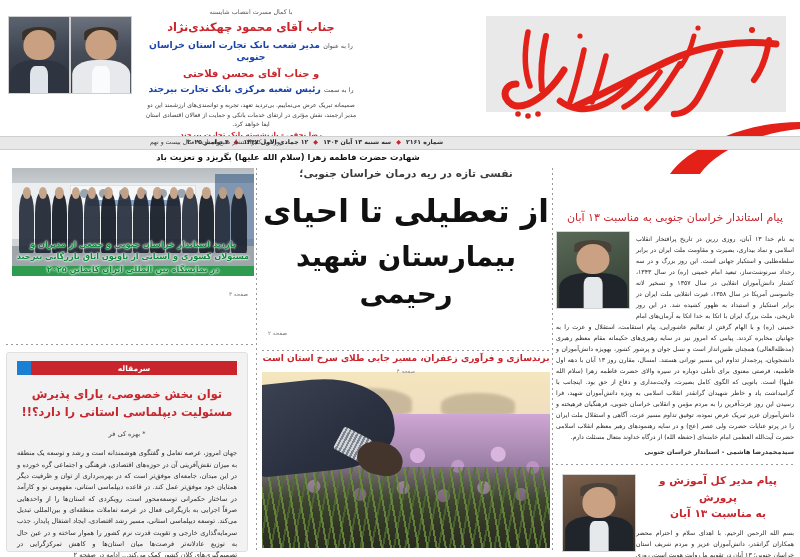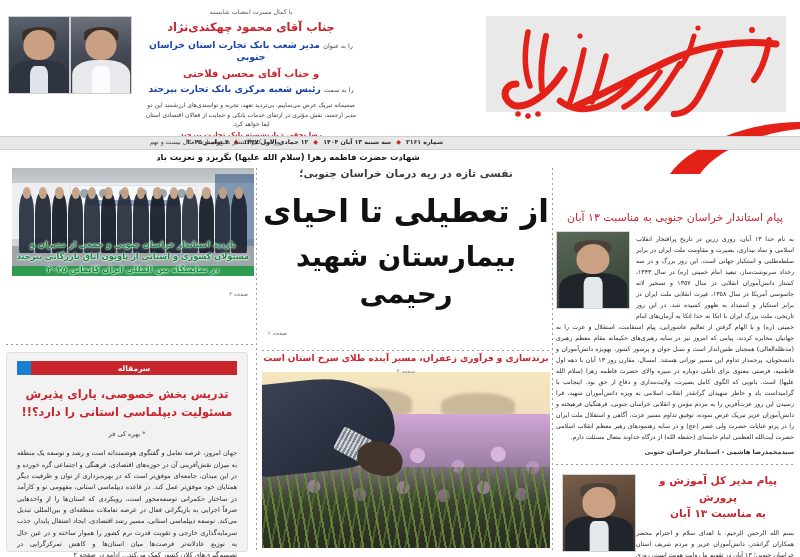--- a/index.html
+++ b/index.html
@@ -415,40 +415,40 @@
     </div>
     <div class="cap-page">صفحه ۳</div>
   </div>
 
   <div class="edit-card">
     <div class="edit-badge-row">
       <div class="edit-badge">سرمقاله</div>
       <div class="edit-badge-sq"></div>
     </div>
     <div class="edit-title">
-      <span>تدریس بخش خصوصی، یارای پذیرش</span><br>
+      <span>توان بخش خصوصی، یارای پذیرش</span><br>
       <span>مسئولیت دیپلماسی استانی را دارد؟!!</span>
     </div>
     <div class="edit-author">* بهره کی فر</div>
     <div class="edit-body">
       <span>جهان امروز، عرصه تعامل و گفتگوی هوشمندانه است و رشد و توسعه یک منطقه به میزان نقش‌آفرینی آن در حوزه‌های اقتصادی، فرهنگی و اجتماعی گره خورده و در این میدان، جامعه‌ای موفق‌تر است که در بهره‌برداری از توان و ظرفیت دیگر همتایان خود موفق‌تر عمل کند. در قاعده دیپلماسی استانی، مفهومی نو و کارآمد در ساختار حکمرانی توسعه‌محور است، رویکردی که استان‌ها را از واحدهایی صرفاً اجرایی به بازیگرانی فعال در عرصه تعاملات منطقه‌ای و بین‌المللی تبدیل می‌کند. توسعه دیپلماسی استانی، مسیر رشد اقتصادی، ایجاد اشتغال پایدار، جذب سرمایه‌گذاری خارجی و تقویت قدرت نرم کشور را هموار ساخته و در عین حال به توزیع عادلانه‌تر فرصت‌ها میان استان‌ها و کاهش تمرکزگرایی در تصمیم‌گیری‌های کلان کشور کمک می‌کند...</span>
       <span class="more">ادامه در صفحه ۲</span>
     </div>
   </div>
 
   <div class="col-center">
     <div class="kicker">نفسی تازه در ریه درمان خراسان جنوبی؛</div>
     <div class="head-main">
       <span>از تعطیلی تا احیای</span>
       <span class="l2">بیمارستان شهید رحیمی</span>
     </div>
     <div class="center-page">صفحه ۲</div>
 
     <div class="cap-saffron">
-      <p>برندسازی و فرآوری زعفران، مسیر آینده طلای سرخ استان است</p>
+      <p>برندسازی و فرآوری زعفران، مسیر جایی طلای سرخ استان است</p>
       <div class="sub">صفحه ۴</div>
     </div>
 
     <div class="photo-saffron">
       <div class="sf-sky"></div>
       <div class="sf-hill"></div>
       <div class="sf-hill2"></div>
       <div class="sf-field"></div>
       <div class="sf-grass"></div>
       <div class="sf-arm"></div>

